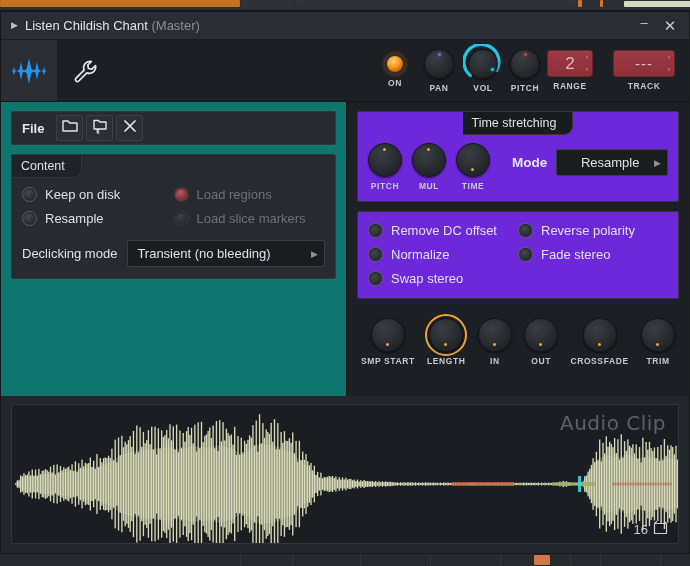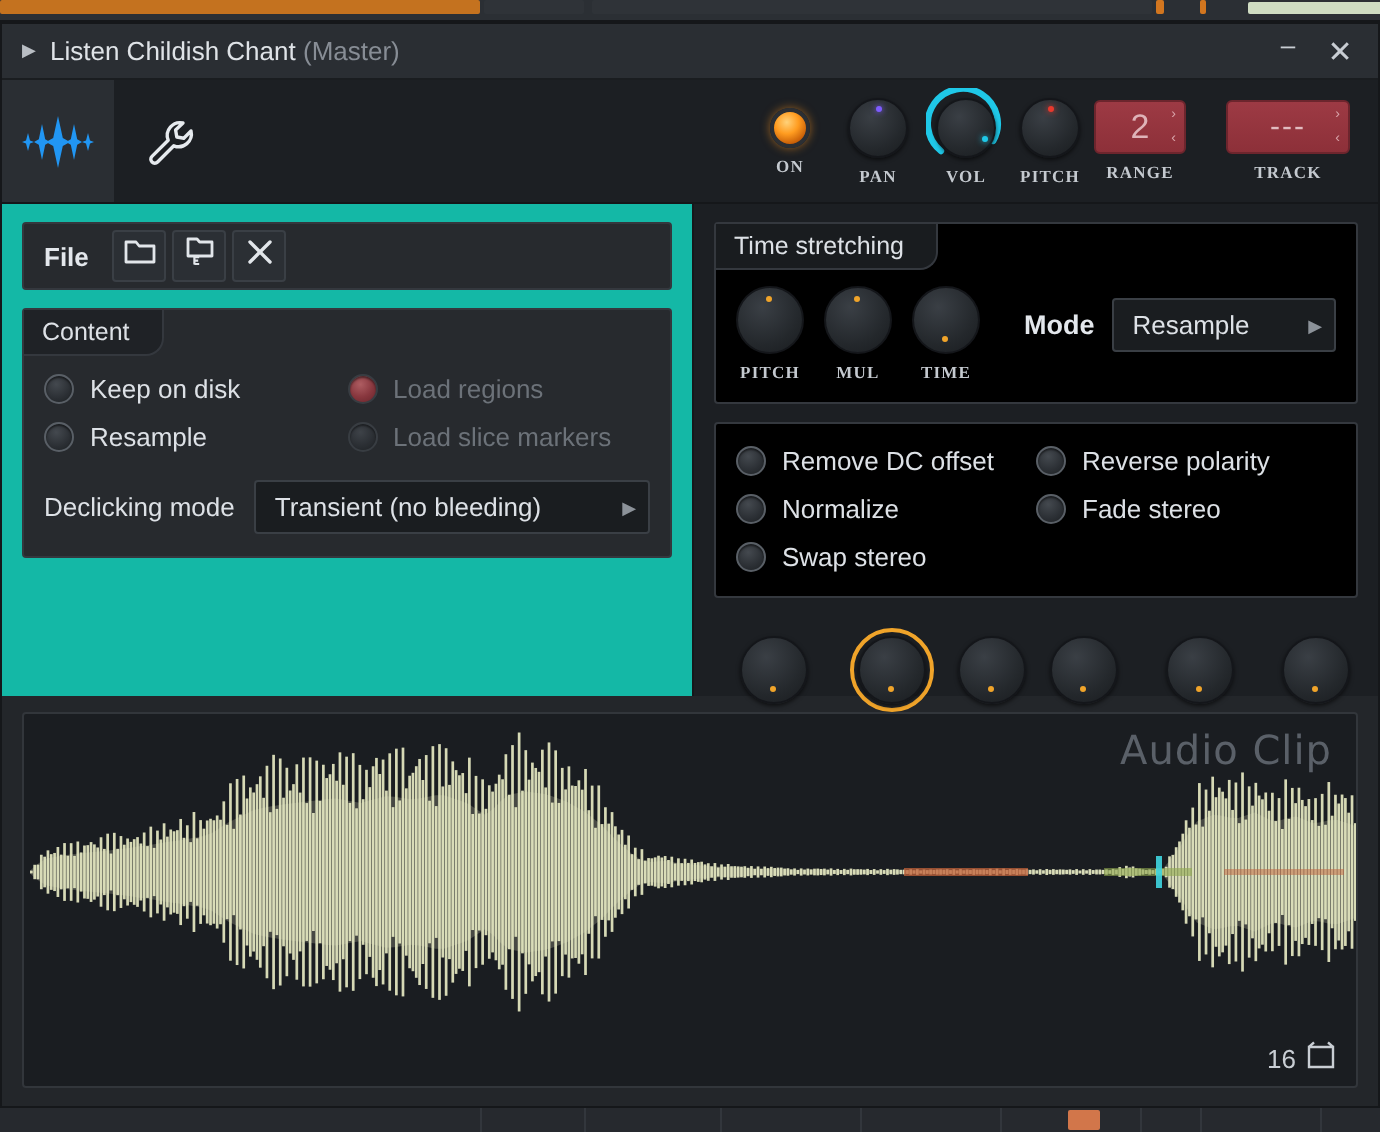--- a/index.html
+++ b/index.html
@@ -74,21 +74,21 @@
     cursor: pointer;
   }
   .tab.active { background: #2a2e33; }
   .tab svg { display: block; }
 
   .knobrow { flex: 1; display: flex; align-items: center; justify-content: flex-end;
              padding-right: 12px; gap: 0; }
   .kgroup { display: flex; flex-direction: column; align-items: center; width: 44px; }
   .klabel {
     font-size: 8.5px; letter-spacing: .6px; color: #c4c9cf; font-weight: bold;
-    margin-top: 4px; white-space: nowrap; font-family: Liberation Serif, serif;
+    margin-top: 4px; white-space: nowrap;
   }
 
   .knob { width: 30px; height: 30px; position: relative; }
   .knob .body {
     position: absolute; inset: 0; border-radius: 50%;
     background: radial-gradient(circle at 38% 30%, #3a3f45 0%, #24282c 62%, #191c1f 100%);
     border: 1px solid #14161a;
     box-shadow: 0 1px 2px rgba(0,0,0,.6);
   }
   .knob .dot { position: absolute; width: 3px; height: 3px; border-radius: 50%; }
@@ -111,28 +111,28 @@
     display: flex; align-items: center; justify-content: center;
     position: relative; color: #e8b9bd;
     cursor: pointer;
   }
   .redbox .chev { position: absolute; right: 4px; top: 2px; font-size: 7px; color:#d8a2a8; line-height:9px;}
   .redbox .chev2 { position: absolute; right: 4px; bottom: 2px; font-size: 7px; color:#d8a2a8; line-height:9px;}
 
   
   .body-split { flex: 1; display: flex; min-height: 0; flex-direction: column; }
   .panes { display: flex; flex: 1; min-height: 0; }
-  .left-pane { width: 345px; flex: 0 0 345px; background: #14b8a6; padding: 9px 10px 0 10px; }
+  .left-pane { width: 345px; flex: 0 0 345px; background: #0f766e; padding: 9px 10px 0 10px; }
   .right-pane { flex: 1; background: #1c1f23; padding: 9px 10px 0 10px;
                 border-left: 1px solid #16181b; }
 
   
   .group { border: 1px solid #34383e; border-radius: 2px; position: relative;
            margin-bottom: 9px; background: #272a2e; }
-  .group.dark { background: #000000; }
+  .group.dark { background: #6d28d9; text-align: center; }
   .group > .gtitle {
     position: relative; display: inline-block;
     font-size: 12.5px; color: #dde1e6;
     padding: 4px 16px 4px 9px;
     background: #1f2226;
     border-bottom: 1px solid #34383e;
     border-right: 1px solid #34383e;
     border-radius: 0 0 9px 0;
   }
   .group.dark > .gtitle { background: #191c1f; }
@@ -201,21 +201,21 @@
   .bk { display: flex; flex-direction: column; align-items: center; }
   .bk .knob { width: 34px; height: 34px; }
   .bk.sel { position: relative; }
   .bk.sel .ring {
     position: absolute; left: 50%; top: -4px; transform: translateX(-50%);
     width: 42px; height: 42px; border-radius: 50%; border: 2.5px solid #f0a42a;
   }
 
   
   .wavepanel {
-    margin: 8px 10px 9px 10px; height: 188px; position: relative;
+    margin: 8px 10px 9px 10px; height: 140px; position: relative;
     background: #1a1d21; border: 1px solid #32363b; border-radius: 2px; overflow: hidden;
   }
   .wave-title {
     position: absolute; right: 12px; top: 6px; font-size: 20px; color: #5a6068;
     font-family: "DejaVu Sans", sans-serif; letter-spacing: .5px;
   }
   .wave-count {
     position: absolute; right: 10px; bottom: 5px; display: flex; align-items: center; gap: 5px;
     font-size: 13px; color: #c9ced4;
   }

